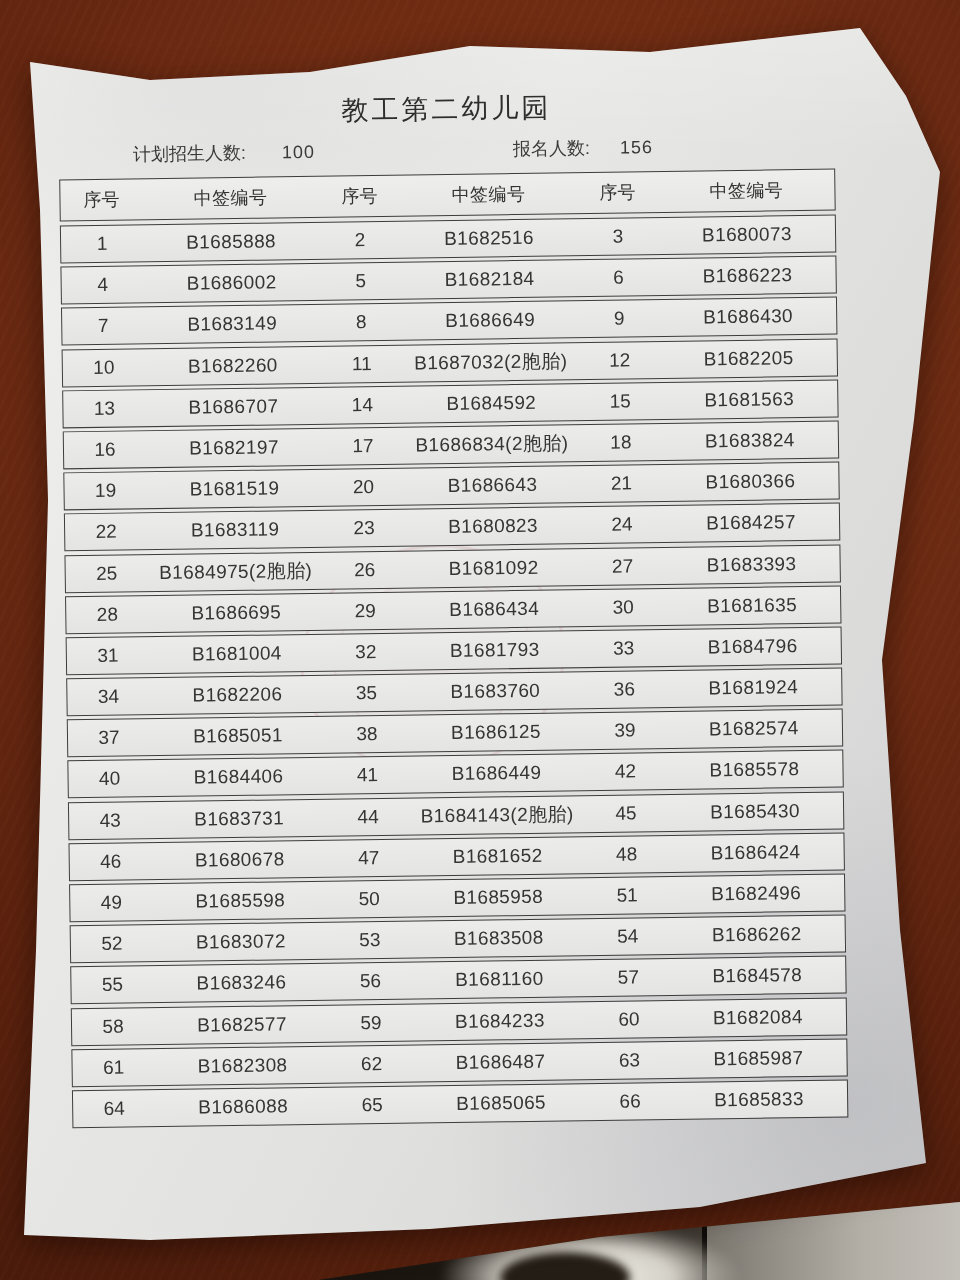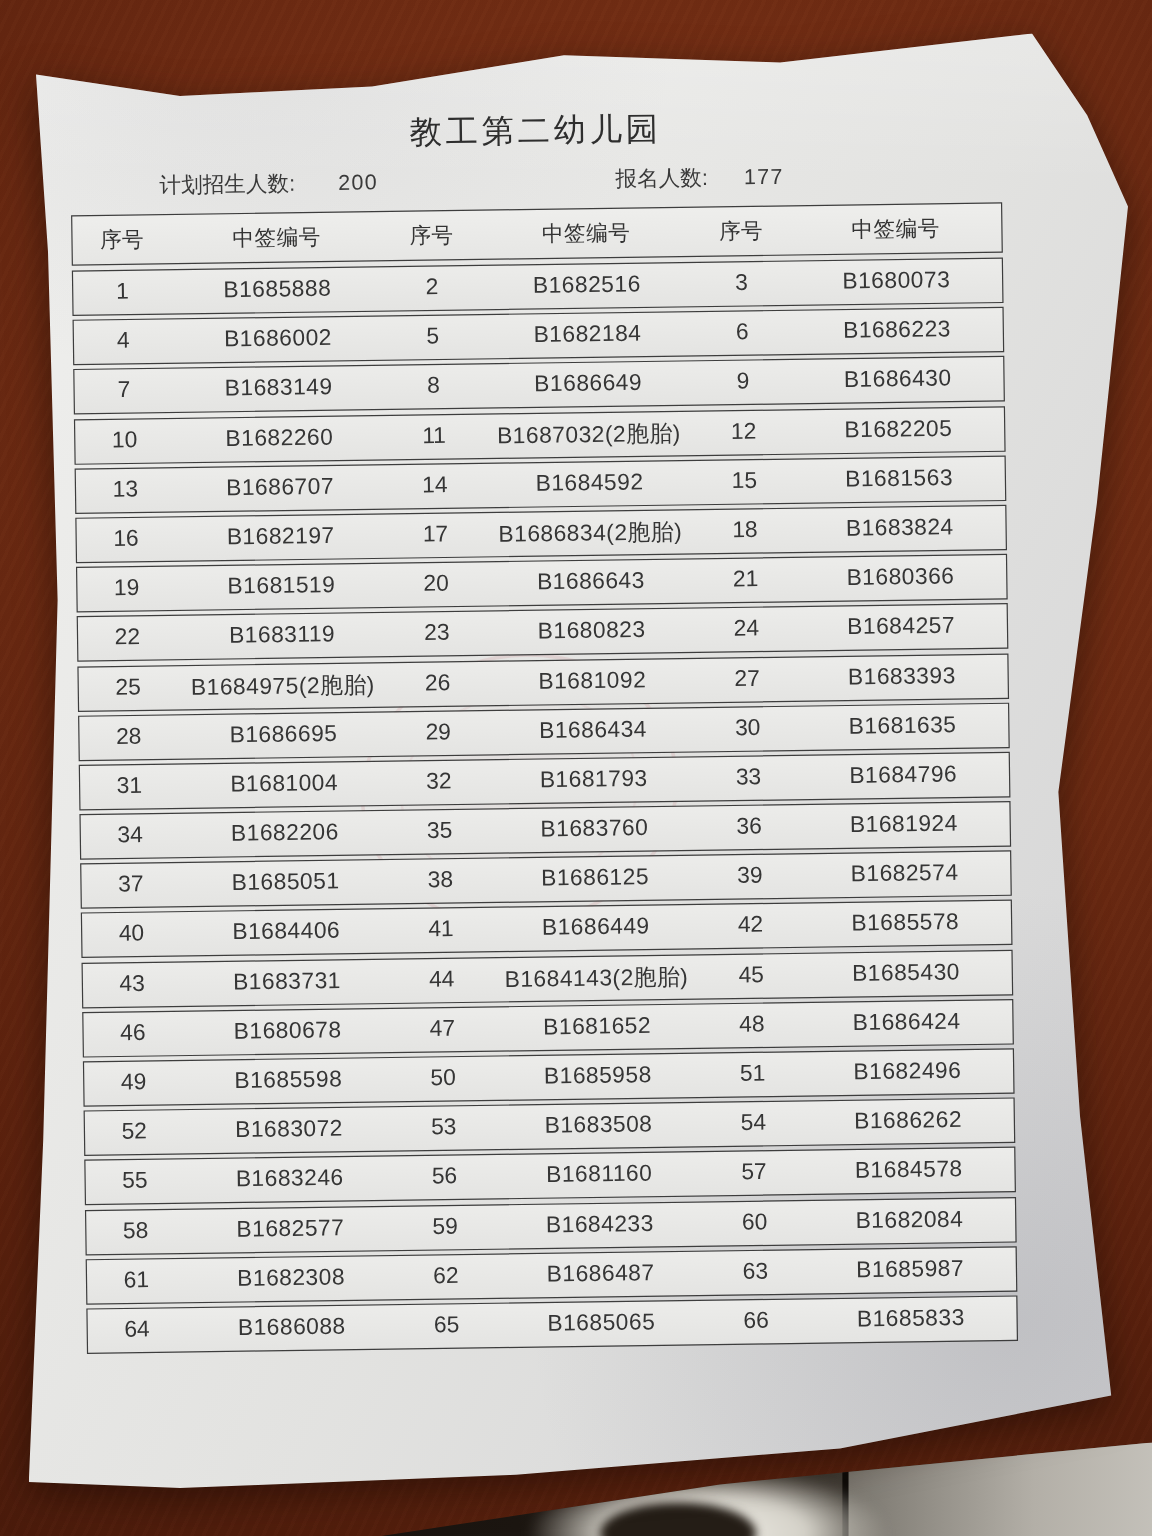--- a/index.html
+++ b/index.html
@@ -105,23 +105,23 @@
 <div class="paper-wrap">
   <div class="paper">
     <div class="paper-shade"></div>
     <div class="stamp"></div>
 
     <div class="content">
       <div class="doc-title">教工第二幼儿园</div>
 
       <div class="stats">
         <span class="l1">计划招生人数:</span>
-        <span class="v1">200</span>
+        <span class="v1">100</span>
         <span class="l2">报名人数:</span>
-        <span class="v2">177</span>
+        <span class="v2">156</span>
       </div>
 
       <div class="trow thead">
         <div class="c-seq">序号</div>
         <div class="c-num">中签编号</div>
         <div class="c-seq">序号</div>
         <div class="c-num">中签编号</div>
         <div class="c-seq">序号</div>
         <div class="c-num">中签编号</div>
       </div>

